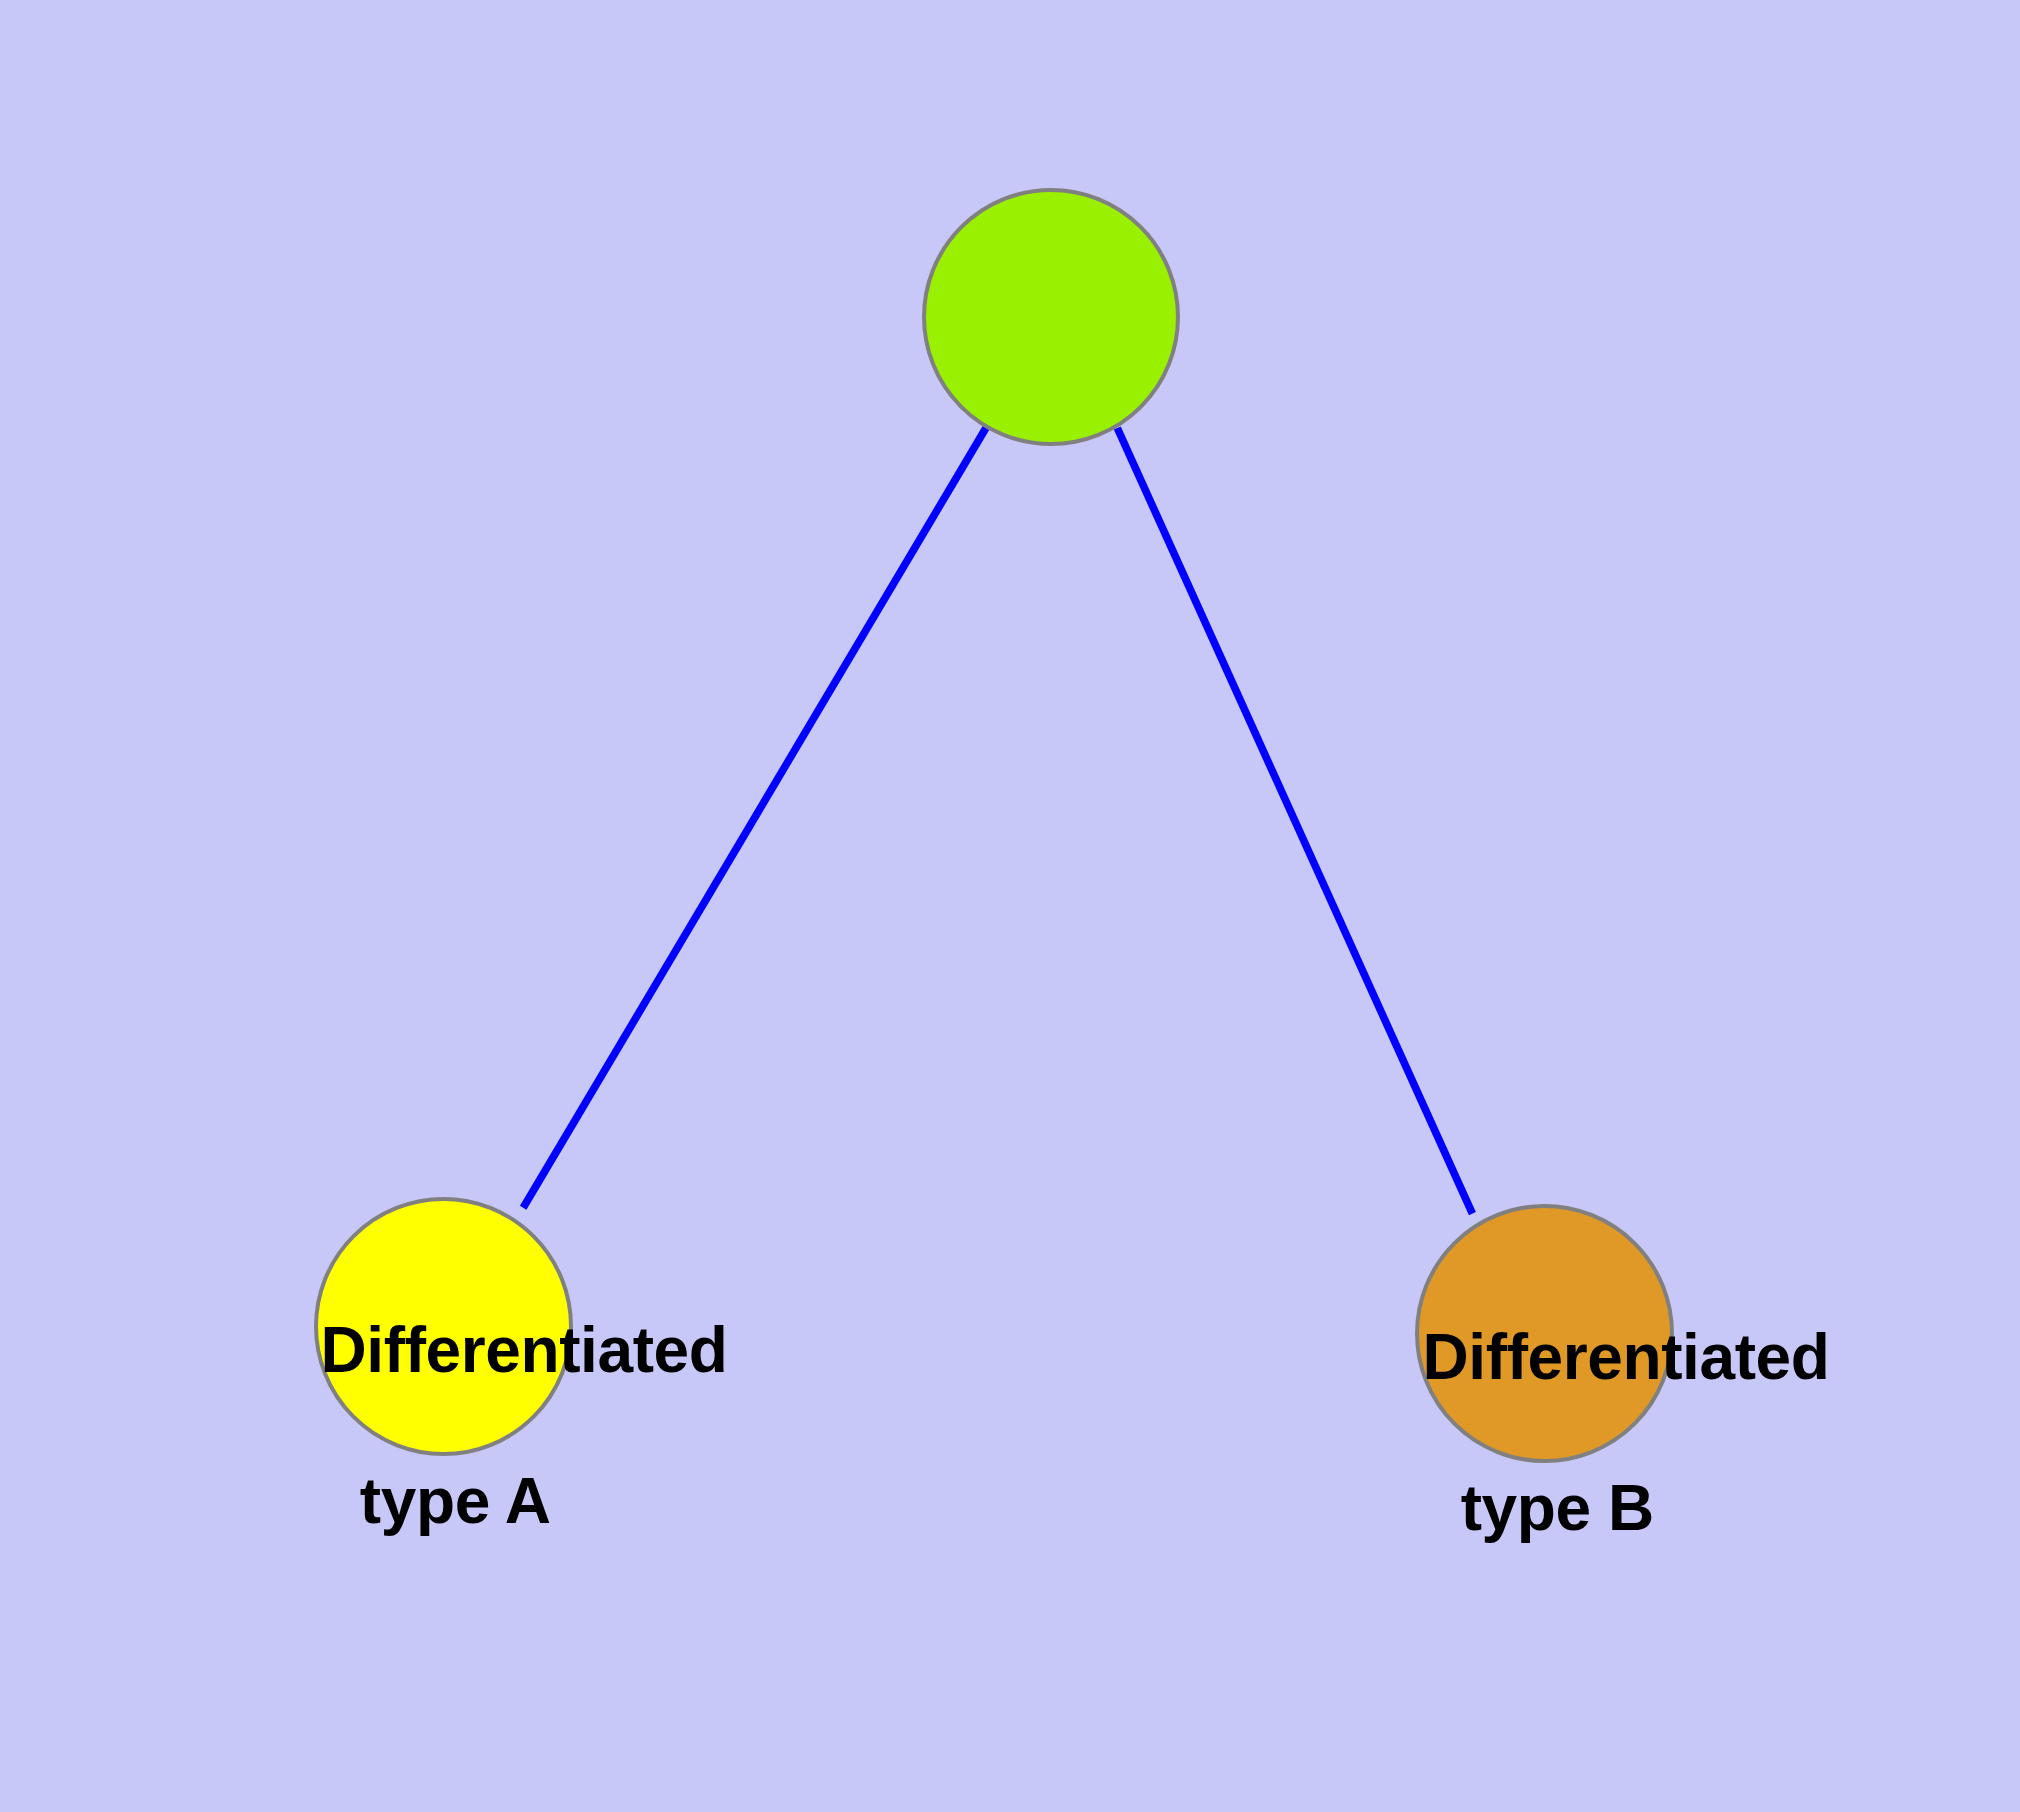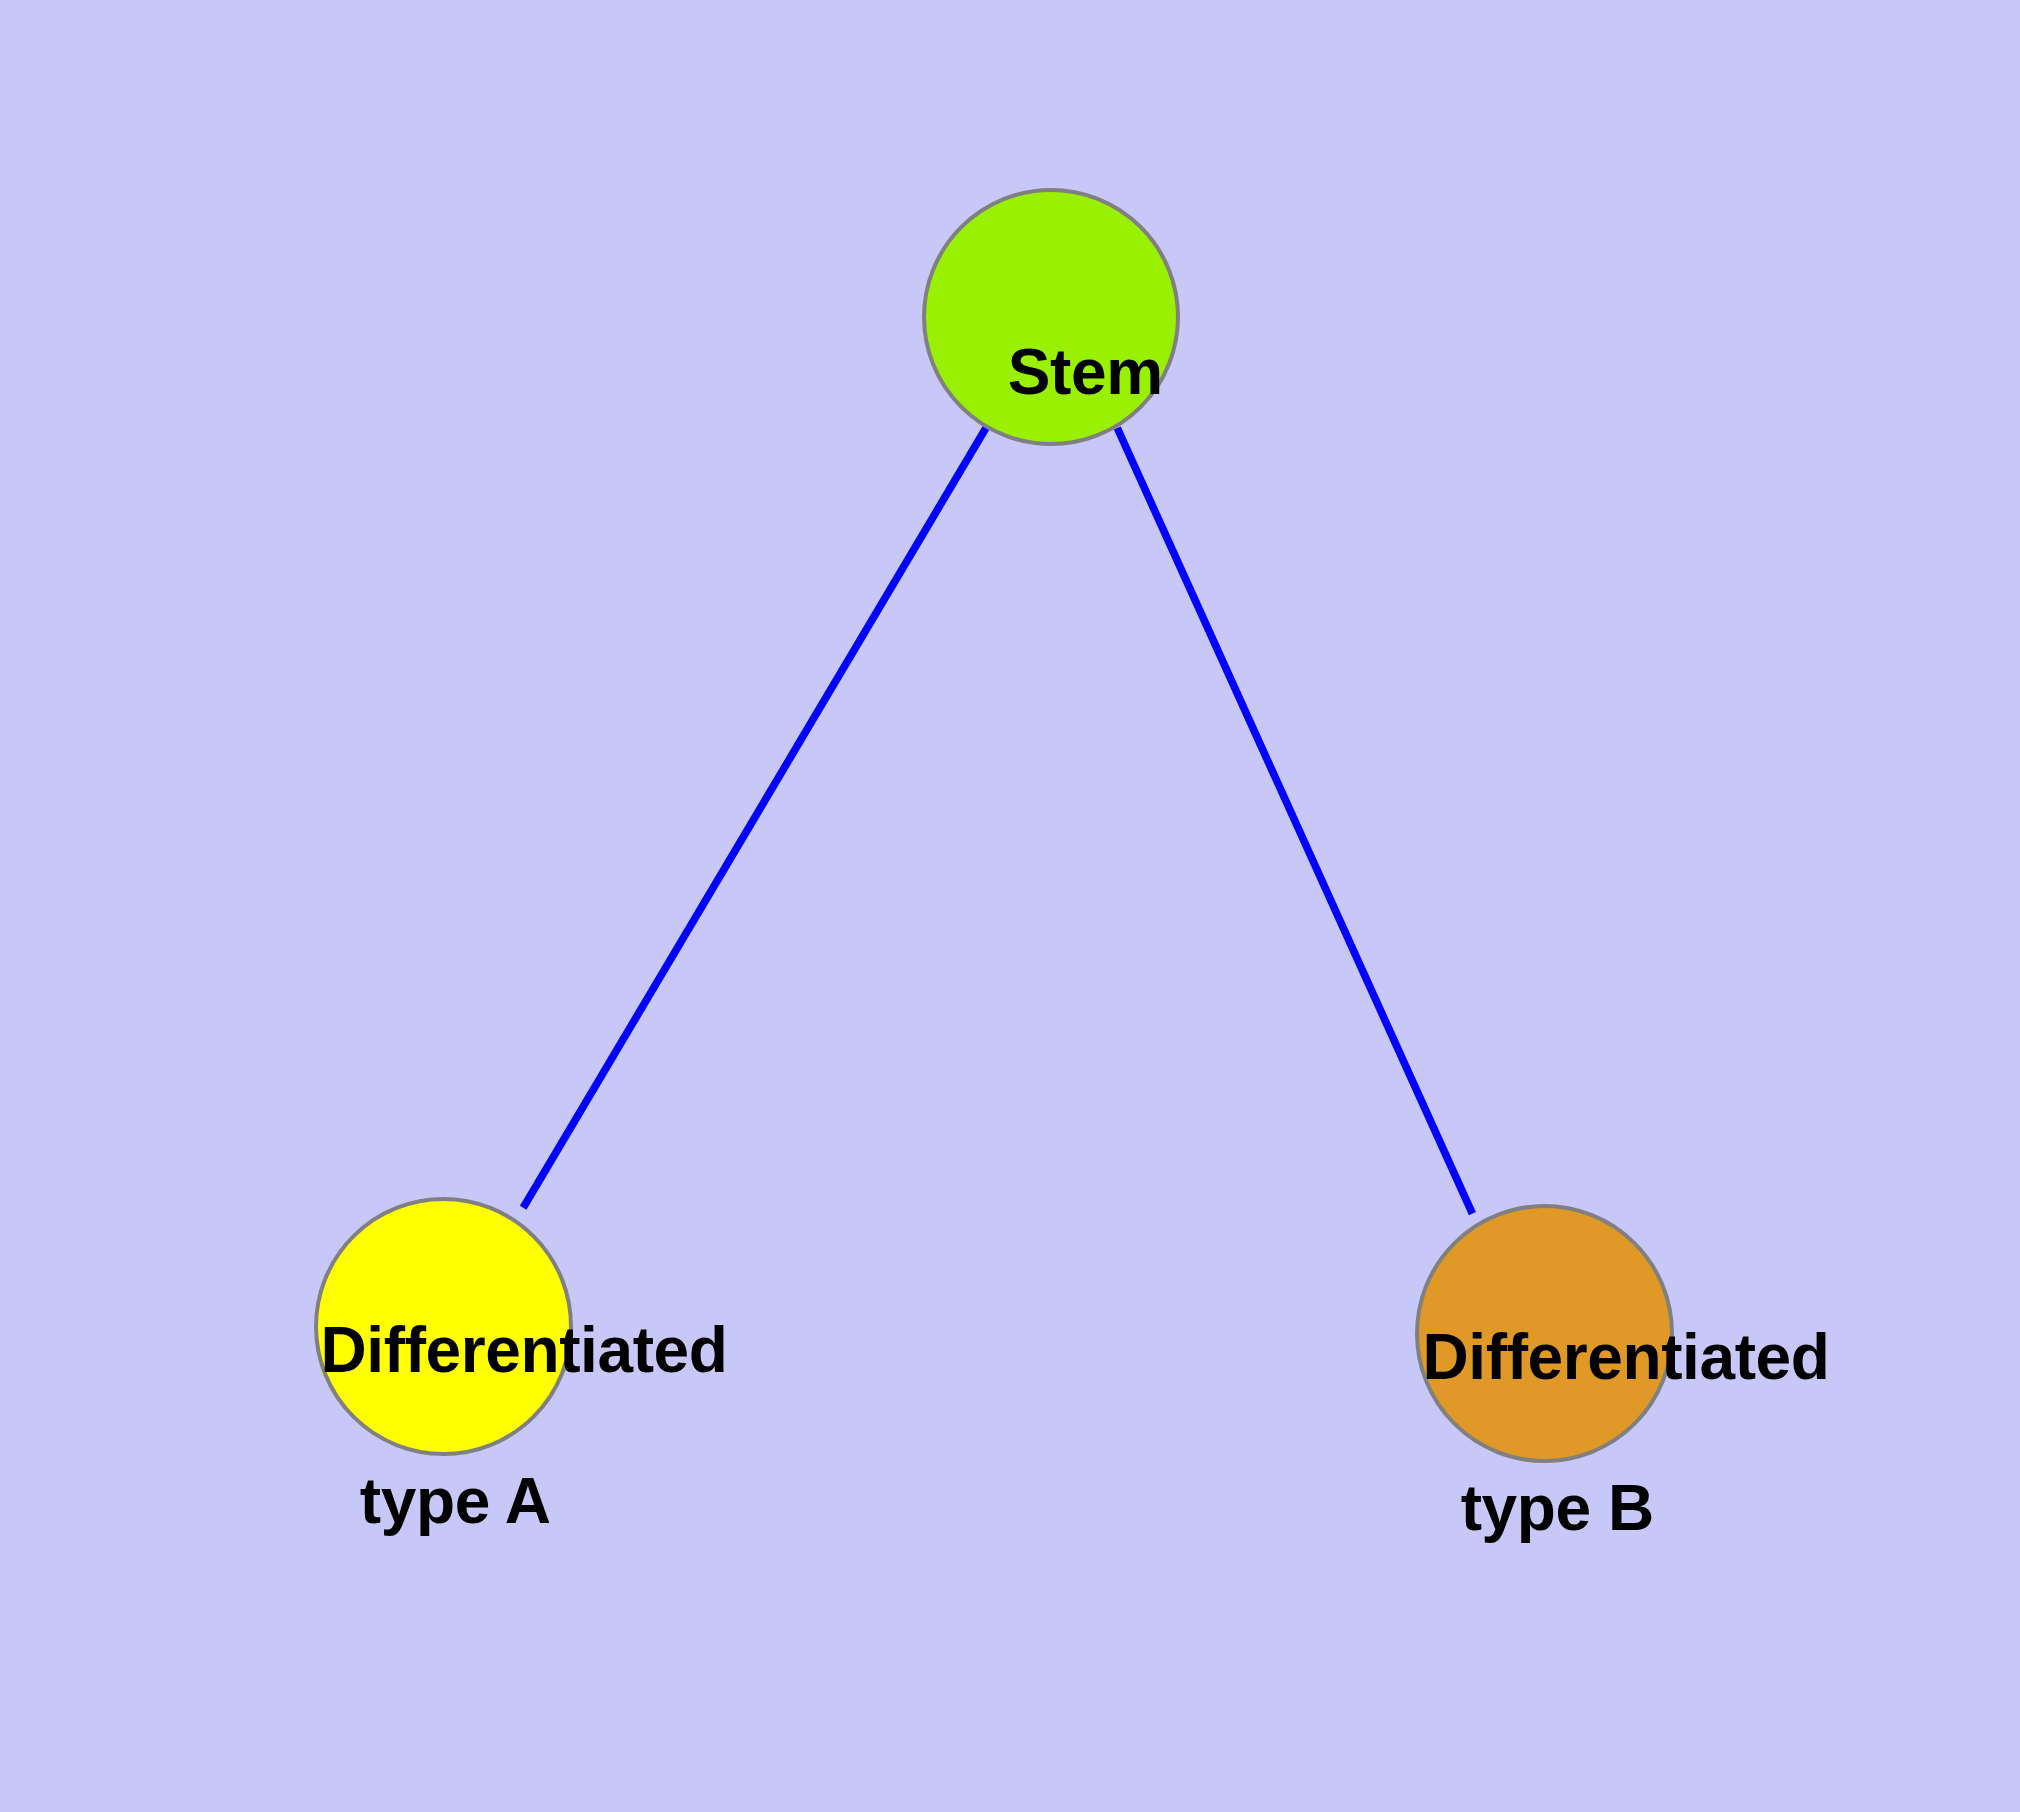--- a/index.html
+++ b/index.html
@@ -89,23 +89,20 @@
 
   <svg id="edge-layer" viewBox="0 0 2384 2138" width="2021" height="1812" xmlns="http://www.w3.org/2000/svg">
     <line x1="1163" y1="505" x2="617" y2="1425" stroke="#0000ff" stroke-width="9" stroke-linecap="butt"></line>
     <line x1="1318" y1="505" x2="1737" y2="1432" stroke="#0000ff" stroke-width="9" stroke-linecap="butt"></line>
   </svg>
 
   <div class="node" id="node-stem"></div>
   <div class="node" id="node-type-a"></div>
   <div class="node" id="node-type-b"></div>
 
-  <div class="node-label" id="label-stem">
-    <span>Stem</span>
-  </div>
 
   <div class="node-label" id="label-type-a">
     <span>Differentiated</span><br>
     <span>type A</span>
   </div>
 
   <div class="node-label" id="label-type-b">
     <span>Differentiated</span><br>
     <span>type B</span>
   </div>

